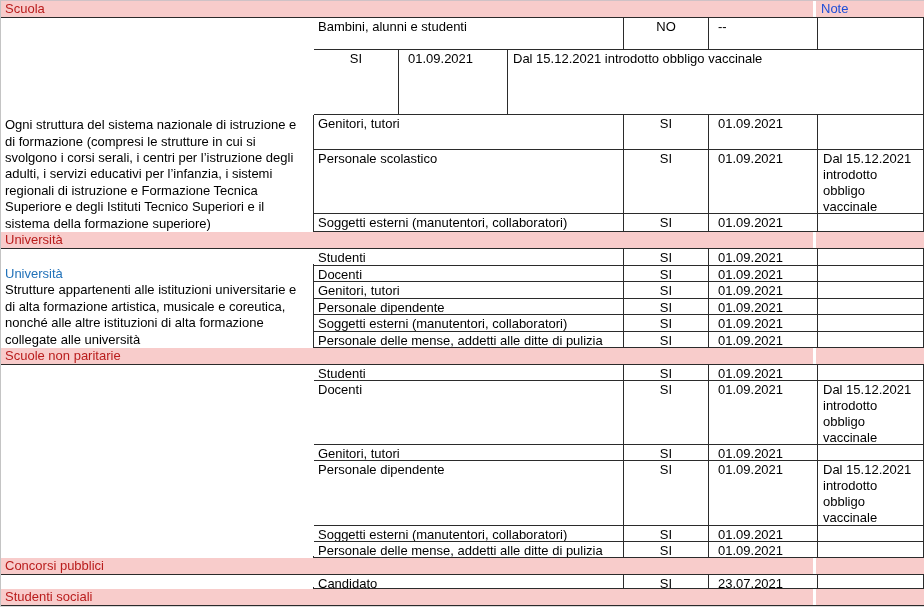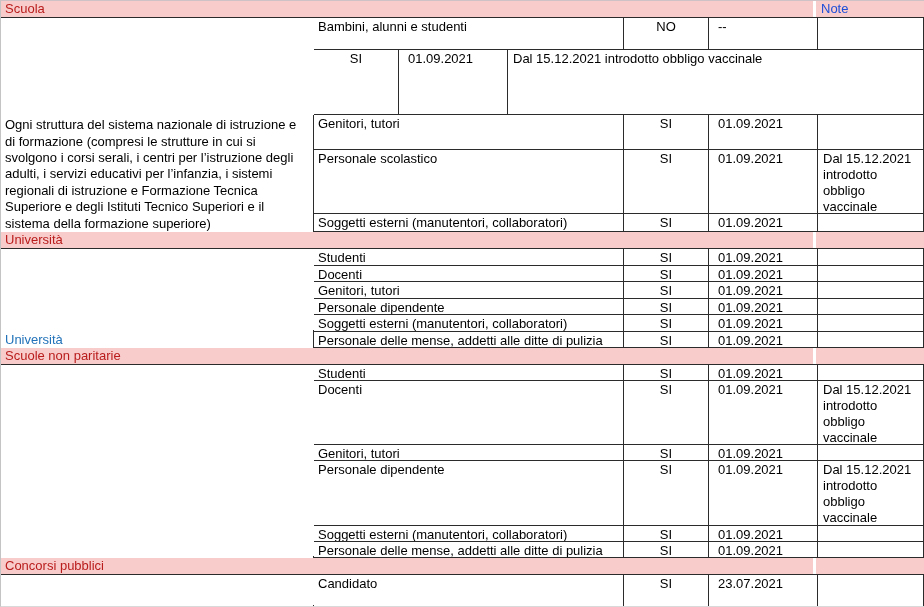--- a/index.html
+++ b/index.html
@@ -38,21 +38,21 @@
 
   .sec-universita .row{height:16.5px}
 
   .sec-paritarie .row:nth-child(1){height:16px}
   .sec-paritarie .row:nth-child(2){height:64px}
   .sec-paritarie .row:nth-child(3){height:16px}
   .sec-paritarie .row:nth-child(4){height:65px}
   .sec-paritarie .row:nth-child(5){height:16px}
   .sec-paritarie .row:nth-child(6){height:16px}
 
-  .sec-concorsi .row:nth-child(1){height:32px}
+  .sec-concorsi .row:nth-child(1){height:14px}
 </style>
 </head>
 <body>
 
 <div class="table-wrap">
 
   <div class="band">
     <div class="band-title">Scuola</div>
     <div class="band-note">Note</div>
   </div>
@@ -93,20 +93,21 @@
     </div>
   </div>
 
   <div class="band">
     <div class="band-title">Università</div>
     <div class="band-note"></div>
   </div>
   <div class="sec-body">
     <div class="desc-cell">
       <span class="desc-title">Università</span>
+      <span>Strutture appartenenti alle istituzioni universitarie e di alta formazione artistica, musicale e coreutica, nonché alle altre istituzioni di alta formazione collegate alle università</span>
     </div>
     <div class="rows sec-universita">
       <div class="row">
         <div class="cell c-cat">Studenti</div>
         <div class="cell c-yn">SI</div>
         <div class="cell c-date">01.09.2021</div>
         <div class="cell c-note"></div>
       </div>
       <div class="row">
         <div class="cell c-cat">Docenti</div>

